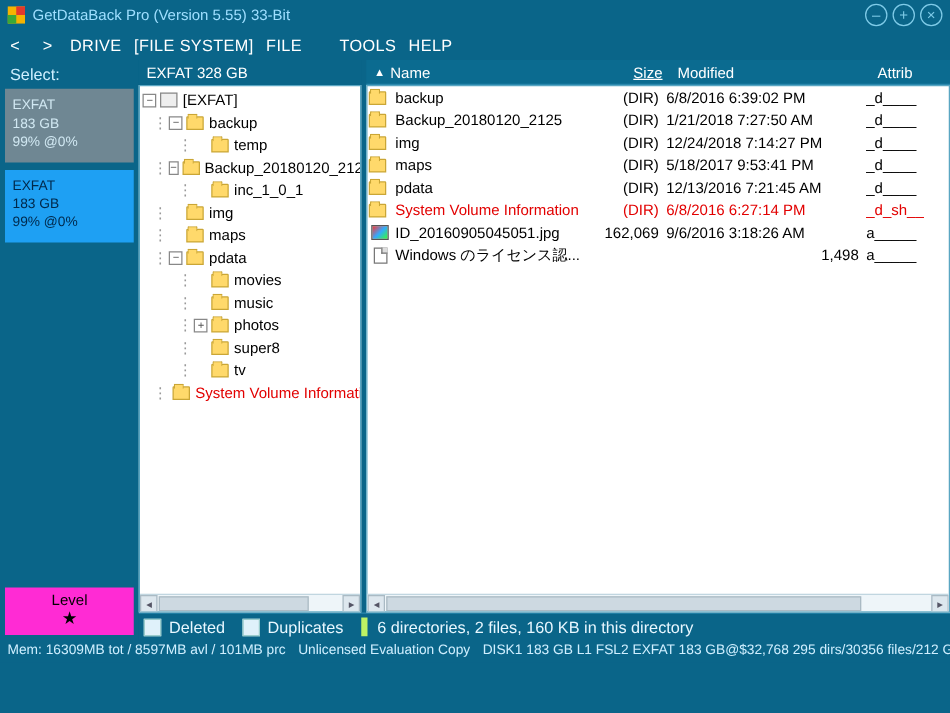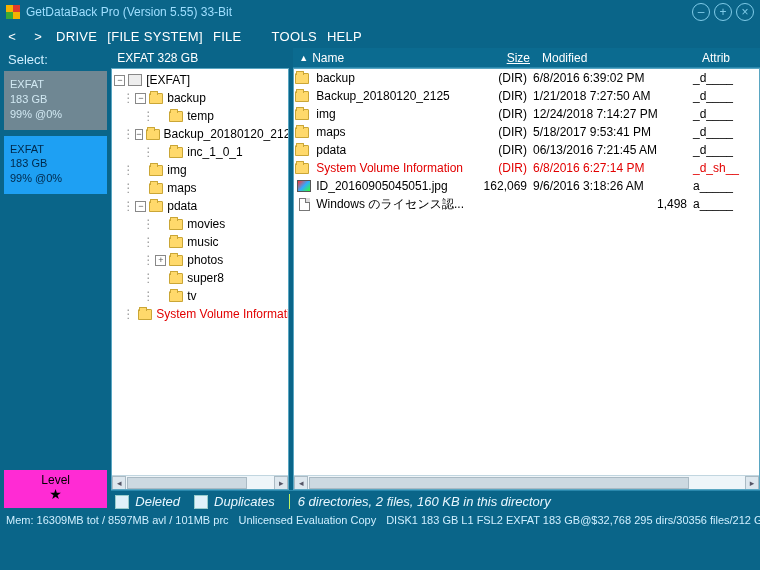--- a/index.html
+++ b/index.html
@@ -48,24 +48,24 @@
 .list-row .icon { width: 16px; display: flex; justify-content: center; margin-right: 4px; }
 .list-row .nm { flex: 1; white-space: nowrap; overflow: hidden; text-overflow: ellipsis; }
 .list-row .sz { width: 70px; text-align: right; padding-right: 6px; }
 .list-row .md { width: 160px; }
 .list-row .at { width: 64px; }
 .list-row.red { color: #e20000; }
 .img-icon { width: 14px; height: 12px; background: linear-gradient(135deg,#f33,#3af,#3f3); border: 1px solid #555; }
 .file-icon { width: 11px; height: 13px; background: #fff; border: 1px solid #777; position: relative; }
 .file-icon::after { content: ""; position: absolute; right: -1px; top: -1px; width: 4px; height: 4px; background: #ddd; border-left: 1px solid #777; border-bottom: 1px solid #777; }
 .splitter { width: 4px; background: #0a6589; cursor: ew-resize; }
-.below-panels { display: flex; align-items: center; height: 22px; background: #0a6589; padding: 0 4px; gap: 14px; border-top: 1px solid #2a88ad; font-style: italic; }
+.below-panels { display: flex; align-items: center; height: 22px; background: #0a6589; padding: 0 4px; gap: 14px; border-top: 1px solid #2a88ad; }
 .check { display: flex; align-items: center; gap: 6px; color: #e8f7ff; font-size: 13px; }
 .check .box { width: 14px; height: 14px; background: #dff1fa; border: 1px solid #9cc; }
-.statusbar-right { flex: 1; color: #e8f7ff; font-size: 13px; padding-left: 8px; border-left: 1px solid #bef264; }
+.statusbar-right { flex: 1; color: #e8f7ff; font-size: 13px; padding-left: 8px; border-left: 5px solid #bef264; }
 .bottom-status { height: 18px; background: #0a6589; color: #cfefff; font-size: 11px; padding: 2px 6px; white-space: nowrap; overflow: hidden; display: flex; gap: 10px; }
 .scroll-stub-h { position: absolute; bottom: 0; left: 0; right: 0; height: 14px; background: #eef5f9; border-top: 1px solid #c1d6e0; }
 .scroll-stub-h .thumb { position: absolute; top: 1px; height: 12px; background: #cdd9e1; border: 1px solid #aabac4; }
 .scroll-stub-h .arrow { position: absolute; top: 0; width: 14px; height: 14px; background: #dde7ee; border: 1px solid #aabac4; font-size: 9px; text-align: center; line-height: 12px; color: #556; }
 </style>
 </head>
 <body>
 
 <div class="titlebar">
   <svg class="app-icon" viewBox="0 0 16 16">
@@ -259,21 +259,21 @@
               <span class="sz">(DIR)</span>
               <span class="md">5/18/2017 9:53:41 PM</span>
               <span class="at">_d____</span>
             </div>
             <div class="list-row">
               <span class="icon">
                 <span class="folder-icon"></span>
               </span>
               <span class="nm">pdata</span>
               <span class="sz">(DIR)</span>
-              <span class="md">06/13/2016 7:21:45 AM</span>
+              <span class="md">12/13/2016 7:21:45 AM</span>
               <span class="at">_d____</span>
             </div>
             <div class="list-row red">
               <span class="icon">
                 <span class="folder-icon"></span>
               </span>
               <span class="nm">System Volume Information</span>
               <span class="sz">(DIR)</span>
               <span class="md">6/8/2016 6:27:14 PM</span>
               <span class="at">_d_sh__</span>

